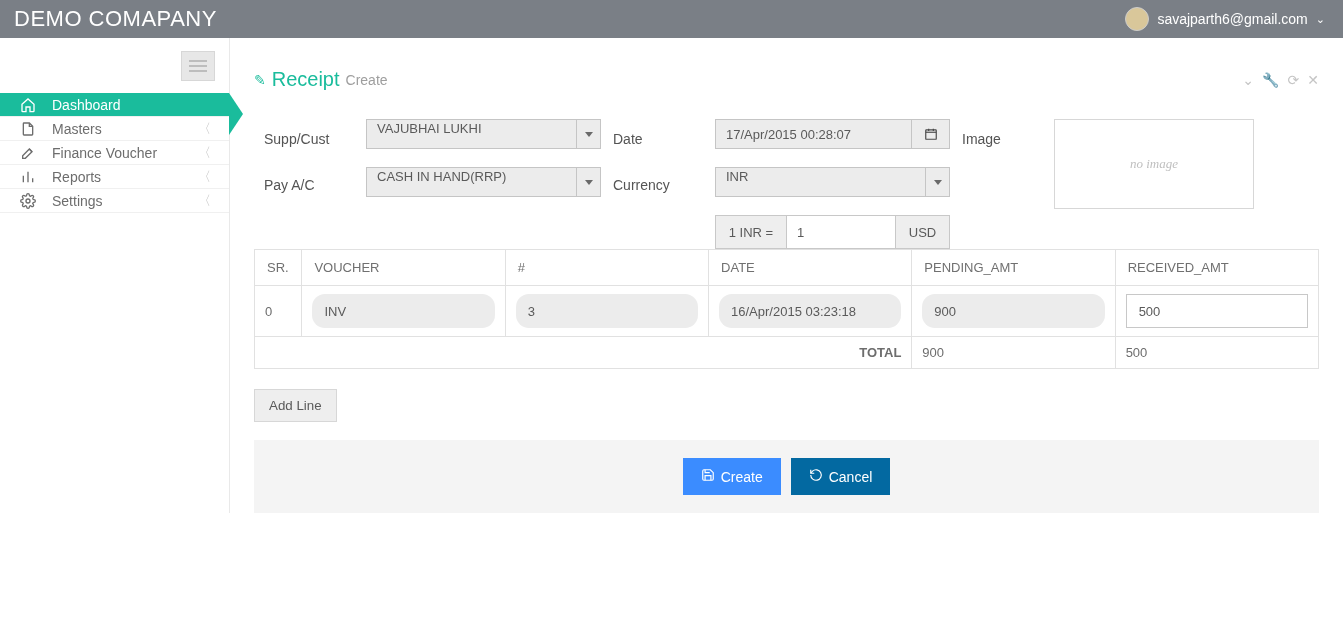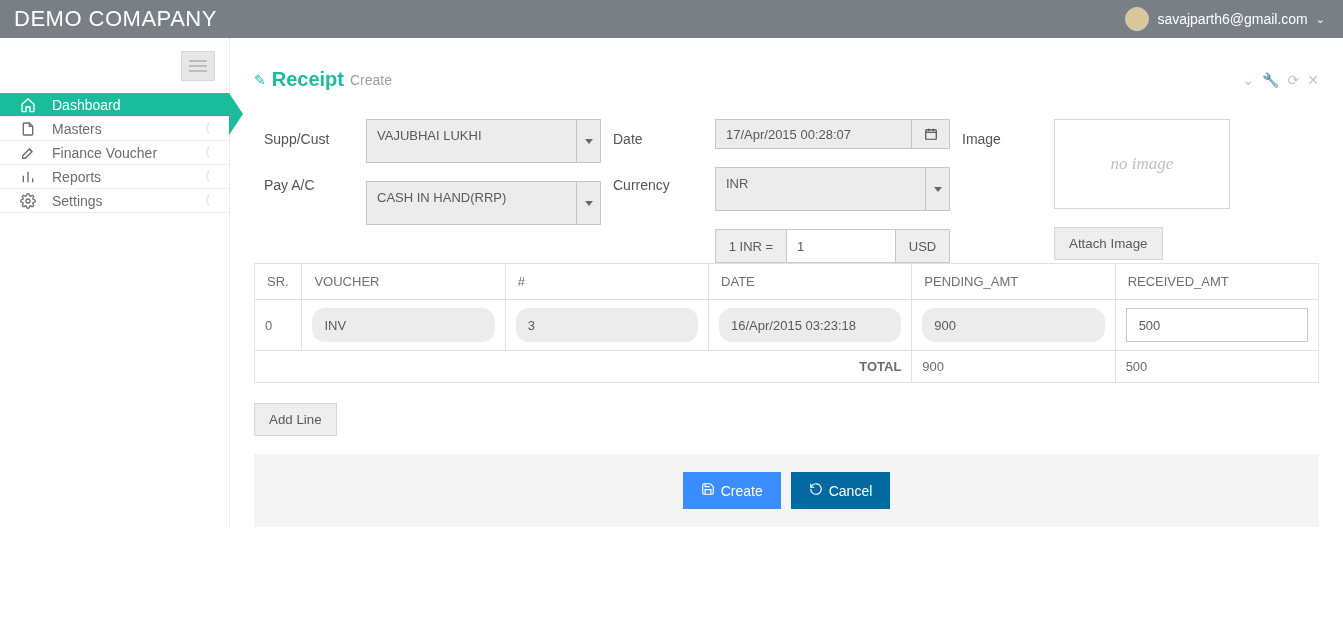--- a/index.html
+++ b/index.html
@@ -24,51 +24,51 @@
   .side-item.active::after { content:""; position:absolute; right:-14px; top:0; bottom:0; width:0; height:0; border-top:21px solid transparent; border-bottom:21px solid transparent; border-left:14px solid #1abc9c; }
   .side-item .ico { width:20px; margin-right:14px; display:flex; align-items:center; justify-content:center; }
   .side-item .ico svg { width:16px; height:16px; }
   .side-item .arrow { margin-left:auto; color:#c3c3c3; font-size:13px; }
 
   
   .main { flex:1; padding: 30px 24px 0 24px; }
   .panel { background:#fff; }
   .panel-head { display:flex; align-items:center; justify-content:space-between; margin-bottom: 28px; }
   .panel-head-left { display:flex; align-items:center; gap:6px; }
-  .receipt-title { color:#1abc9c; font-size:20px; font-weight:700; }
+  .receipt-title { color:#1abc9c; font-size:20px; font-weight:400; }
   .receipt-sub { color:#9e9e9e; font-size:14px; }
   .edit-ico { color:#1abc9c; font-size:14px; }
   .panel-head-tools { display:flex; gap:8px; color:#c5c5c5; font-size:14px; cursor:pointer; }
 
   
   .form-wrap { display:flex; gap:12px; padding:0 10px; }
   .form-col { display:flex; flex-direction:column; gap:18px; }
   .form-col.labels1 { width:90px; align-items:flex-start; padding-top:6px; }
   .form-col.inputs1 { width:235px; }
   .form-col.labels2 { width:90px; align-items:flex-start; padding-top:6px; }
   .form-col.inputs2 { width:235px; }
   .form-col.labels3 { width:80px; align-items:flex-start; padding-top:6px; }
   .form-col.inputs3 { width:220px; }
   .lbl { color:#545454; font-size:14px; padding-top:6px; }
 
-  .select { position:relative; width:100%; height:44px; border:1px solid #c5c5c5; background:#ececec; display:flex; align-items:center; padding:0 30px 12px 10px; cursor:pointer; }
+  .select { position:relative; width:100%; height:30px; border:1px solid #c5c5c5; background:#ececec; display:flex; align-items:center; padding:0 30px 12px 10px; cursor:pointer; }
   .select .text { color:#5a5a5a; font-size:13px; overflow:hidden; white-space:nowrap; text-overflow:ellipsis; }
   .select .caret-box { position:absolute; right:0; top:0; bottom:0; width:24px; border-left:1px solid #c5c5c5; display:flex; align-items:center; justify-content:center; }
   .select .caret-box::after { content:""; border-left:4px solid transparent; border-right:4px solid transparent; border-top:5px solid #6a6a6a; }
 
   .date-group { display:flex; height:30px; }
   .date-group .val { flex:1; border:1px solid #c5c5c5; background:#ececec; display:flex; align-items:center; padding:0 10px; font-size:13px; color:#5a5a5a; }
   .date-group .icon { width:38px; border:1px solid #c5c5c5; border-left:none; background:#ececec; display:flex; align-items:center; justify-content:center; color:#4a4a4a; cursor:pointer; }
 
   .rate-row { display:flex; height:34px; }
   .rate-row .pre { width:72px; border:1px solid #c8c8c8; background:#eeeeee; display:flex; align-items:center; justify-content:center; font-size:13px; color:#5a5a5a; }
   .rate-row input { width:108px; border:1px solid #c8c8c8; border-left:none; border-right:none; padding:0 10px; font-size:13px; color:#5a5a5a; outline:none; }
   .rate-row .post { width:55px; border:1px solid #c8c8c8; background:#eeeeee; display:flex; align-items:center; justify-content:center; font-size:13px; color:#5a5a5a; }
 
-  .img-box { width:176px; height:90px; border:1px solid #d7d7d7; display:flex; align-items:center; justify-content:center; color:#bfbfbf; font-style:italic; font-family: Georgia, serif; font-size:17px; }
+  .img-box { width:200px; height:90px; border:1px solid #d7d7d7; display:flex; align-items:center; justify-content:center; color:#bfbfbf; font-style:italic; font-family: Georgia, serif; font-size:13px; }
   .btn-grey { background:#eeeeee; border:1px solid #d7d7d7; padding:8px 14px; color:#5a5a5a; cursor:pointer; display:inline-block; }
 
   
   table.grid { width:100%; border-collapse:collapse; }
   table.grid th { text-align:left; font-weight:400; color:#707070; border:1px solid #e1e1e1; padding:10px 12px; background:#fff; font-size:13px; }
   table.grid td { border:1px solid #e1e1e1; padding:8px 10px; color:#6d6d6d; vertical-align:middle; font-size:13px; }
   .cell-ro { background:#ececec; height:34px; display:flex; align-items:center; padding:0 12px; color:#5a5a5a;border-radius:13px; }
   .cell-input { width:100%; height:34px; border:1px solid #c8c8c8; padding:0 12px; font-size:13px; color:#5a5a5a; outline:none; }
   td.total-label { text-align:right; padding-right:16px; font-weight:700; color:#707070; }
 
@@ -213,23 +213,20 @@
             <div class="post">USD</div>
           </div>
         </div>
 
         <div class="form-col labels3">
           <div class="lbl">Image</div>
         </div>
         <div class="form-col inputs3">
           <div class="img-box">
             <span>no image</span>
-          </div>
-          <div>
-            <button class="btn-grey">Attach Image</button>
           </div>
         </div>
       </div>
 
       <table class="grid">
         <colgroup>
           <col style="width:42px">
           <col style="width:200px">
           <col style="width:200px">
           <col style="width:200px">

